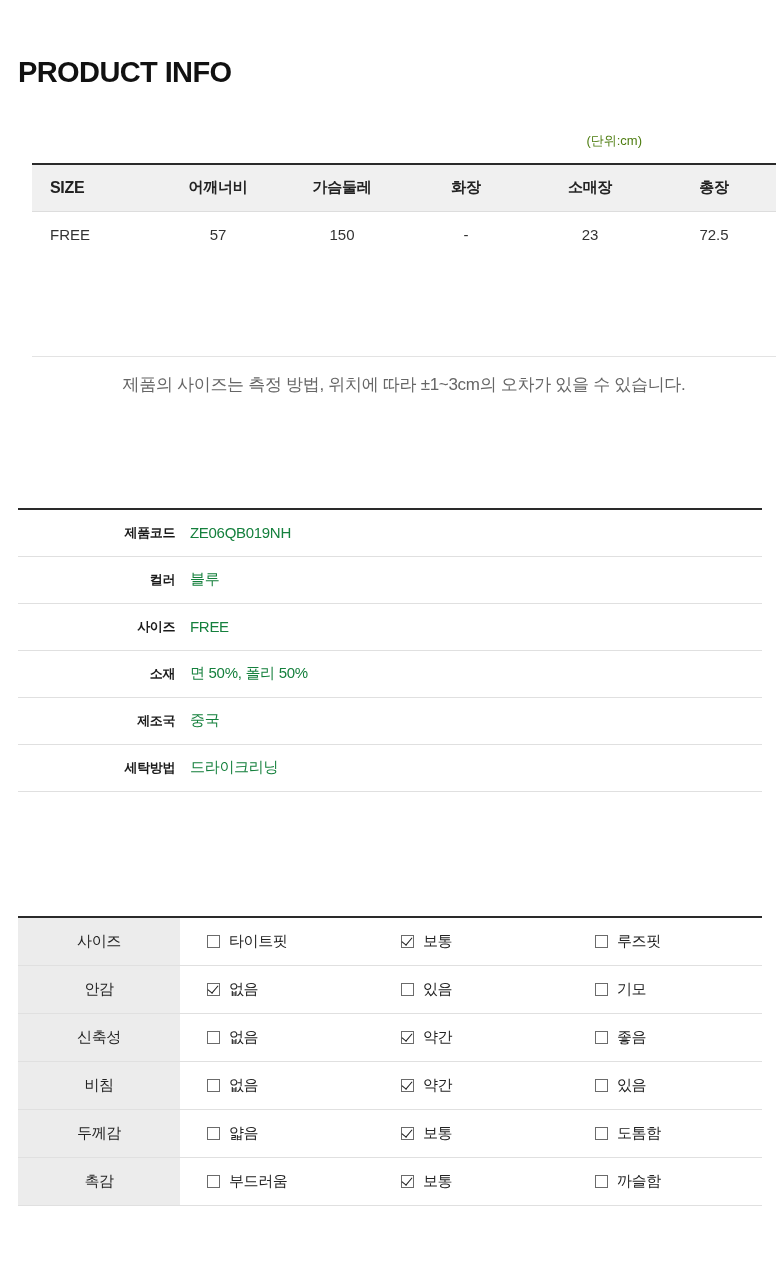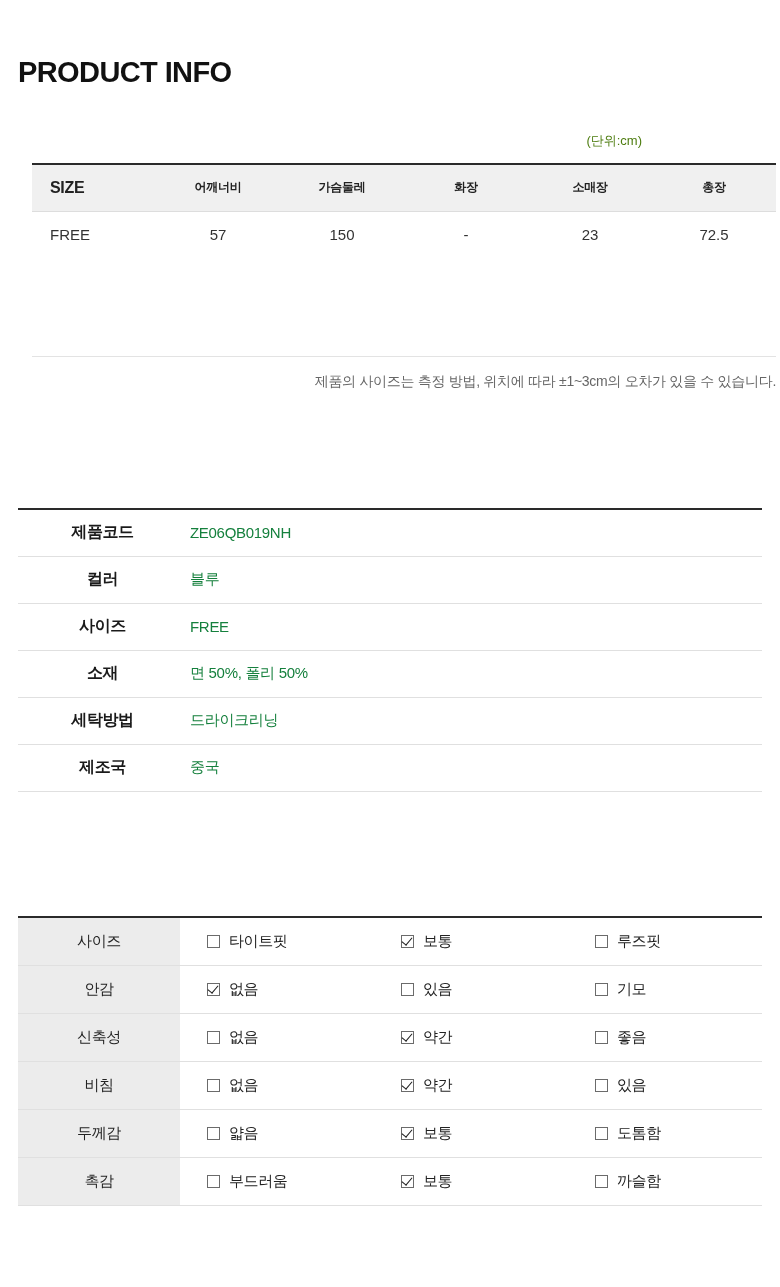--- a/index.html
+++ b/index.html
@@ -52,21 +52,21 @@
   table.size-table {
     width: 100%;
     border-collapse: collapse;
     table-layout: fixed;
   }
   table.size-table thead th {
     background: #f0f0f0;
     border-top: 2px solid #2a2a2a;
     border-bottom: 1px solid #dddddd;
     height: 47px;
-    font-size: 12px;
+    font-size: 15px;
     font-weight: 700;
     color: #222222;
     text-align: center;
     letter-spacing: -0.3px;
   }
   table.size-table thead th.first-col {
     text-align: left;
     padding-left: 18px;
     font-size: 16px;
   }
@@ -81,22 +81,22 @@
     text-align: left;
     padding-left: 18px;
   }
   .size-filler {
     height: 100px;
     background: #ffffff;
     border-bottom: 1px solid #e3e3e3;
   }
   .size-caption {
     margin-top: 16px;
-    text-align: right;
-    font-size: 14px;
+    text-align: center;
+    font-size: 17px;
     color: #666666;
     letter-spacing: -0.3px;
   }
 
   
   .spec-wrap {
     position: absolute;
     left: 18px;
     top: 508px;
     width: 744px;
@@ -107,24 +107,24 @@
     table-layout: fixed;
   }
   table.spec-table tr {
     border-bottom: 1px solid #e0e0e0;
   }
   table.spec-table tr:first-child {
     border-top: 2px solid #2a2a2a;
   }
   table.spec-table th {
     width: 158px;
-    text-align: center;
+    text-align: right;
     padding-left: 12px;
     height: 47px;
-    font-size: 16px;
+    font-size: 13px;
     font-weight: 700;
     color: #1a1a1a;
     letter-spacing: -0.4px;
   }
   table.spec-table td {
     text-align: left;
     padding-left: 14px;
     font-size: 15px;
     color: #15803d;
     letter-spacing: -0.3px;
@@ -240,26 +240,26 @@
         </tr>
         <tr>
           <th>사이즈</th>
           <td>FREE</td>
         </tr>
         <tr>
           <th>소재</th>
           <td>면 50%, 폴리 50%</td>
         </tr>
         <tr>
+          <th>제조국</th>
+          <td>중국</td>
+        </tr>
+        <tr>
           <th>세탁방법</th>
           <td>드라이크리닝</td>
-        </tr>
-        <tr>
-          <th>제조국</th>
-          <td>중국</td>
         </tr>
       </tbody>
     </table>
   </div>
 
   <div class="attr-wrap">
     <table class="attr-table">
       <tbody id="attr-body">
           <tr>
             <th>사이즈</th>

